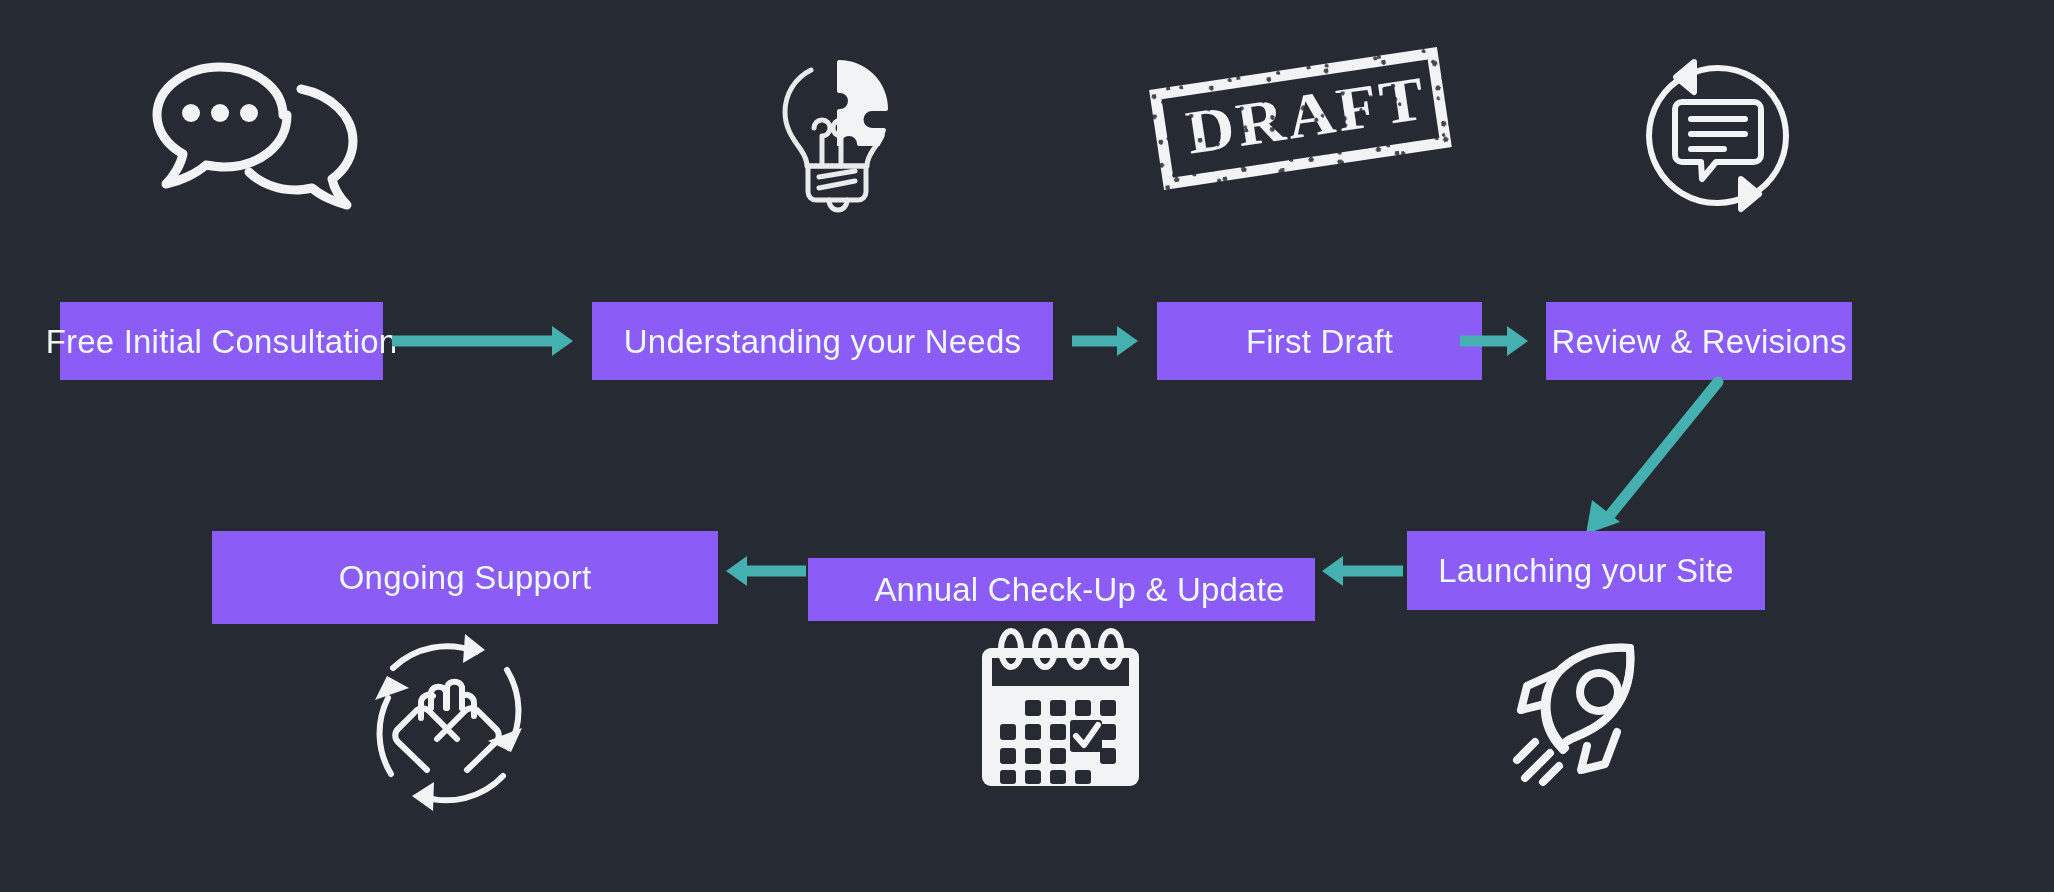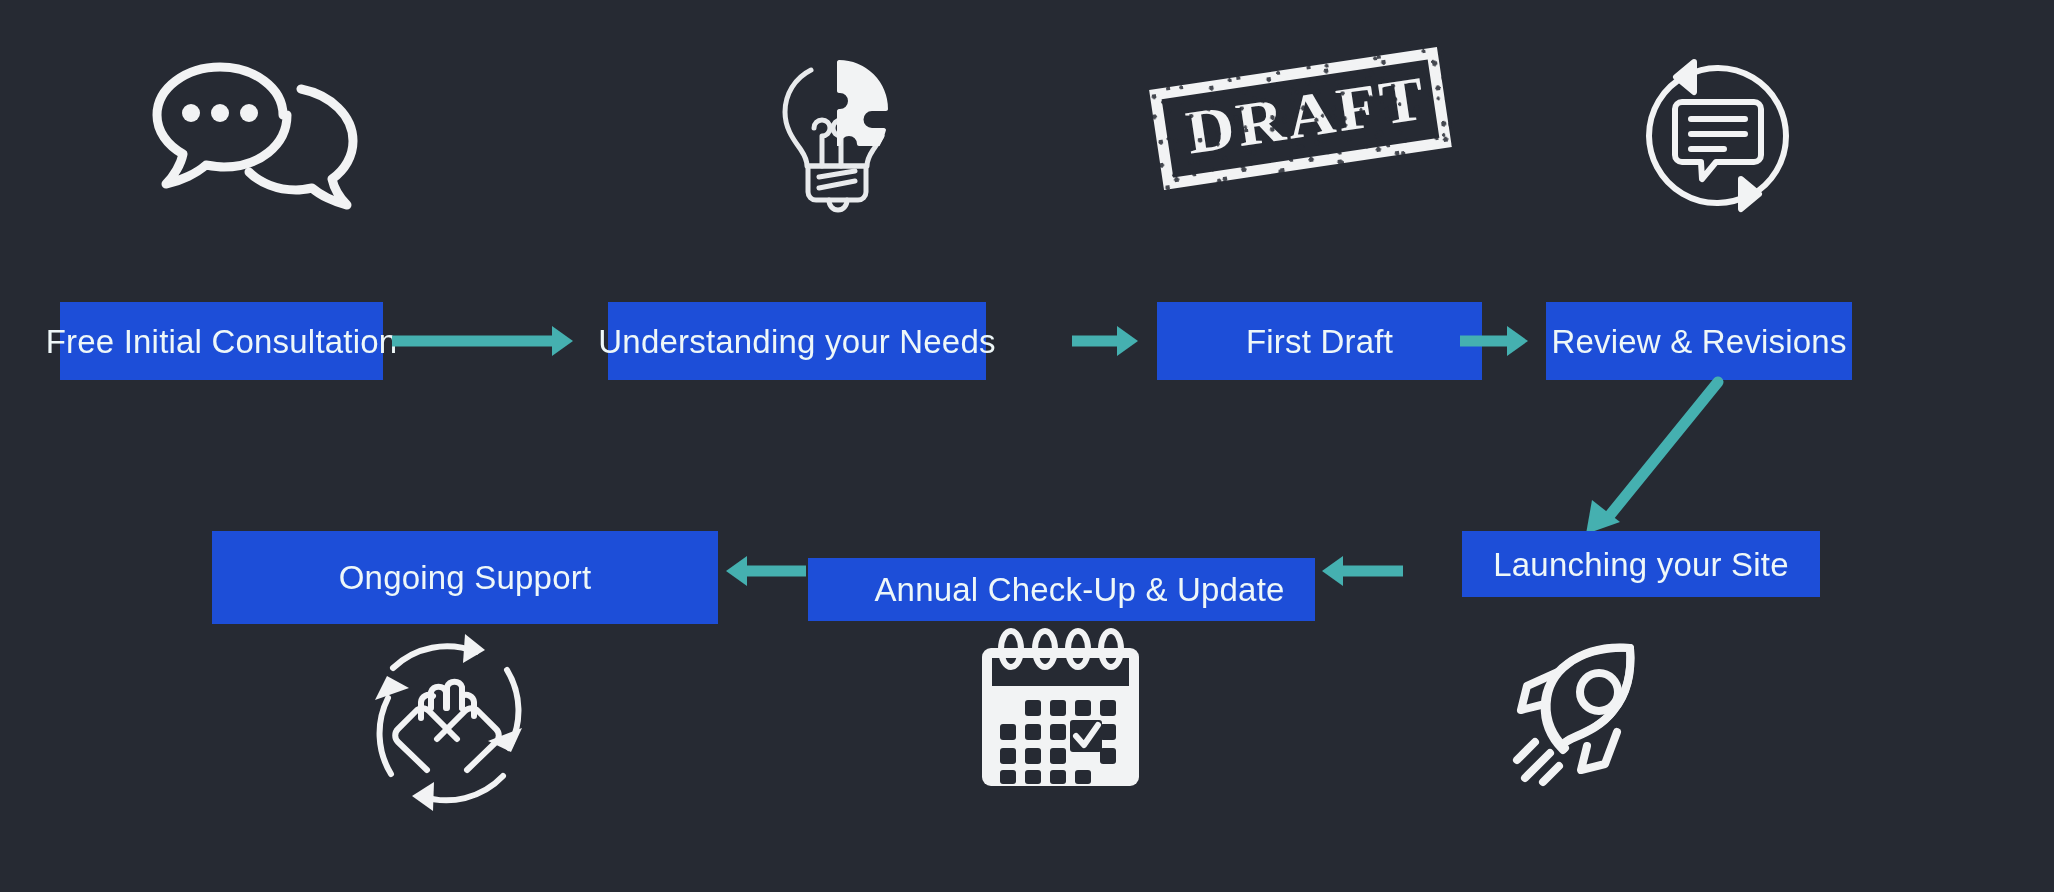--- a/index.html
+++ b/index.html
@@ -12,21 +12,21 @@
     width: 2054px;
     height: 892px;
     background: #262a33;
     overflow: hidden;
     font-family: "Liberation Sans", sans-serif;
   }
 
   
   .pbox {
     position: absolute;
-    background: #1d4ed8;
+    background: #8b5cf6;
     display: flex;
     align-items: center;
     justify-content: center;
     box-sizing: border-box;
   }
   .pbox .plabel {
     color: #eef7f8;
     font-size: 33px;
     font-weight: 400;
     letter-spacing: 0.2px;
@@ -151,21 +151,21 @@
         <path d="M42 44h72a7 7 0 0 1 7 7v46a7 7 0 0 1 -7 7H76l-14 17 -1 -17H42a7 7 0 0 1 -7 -7V51a7 7 0 0 1 7 -7z"></path>
         <path d="M51 61h54M51 76h54M51 91h33"></path>
       </g>
     </svg>
   </div>
 
   <div class="pbox" style="left:60px; top:302px; width:323px; height:78px;">
     <span class="plabel">Free Initial Consultation</span>
   </div>
 
-  <div class="pbox" style="left:592px; top:302px; width:378px; height:78px;margin-left:16px;">
+  <div class="pbox" style="left:592px; top:302px; width:461px; height:78px;">
     <span class="plabel">Understanding your Needs</span>
   </div>
 
   <div class="pbox" style="left:1157px; top:302px; width:325px; height:78px;">
     <span class="plabel">First Draft</span>
   </div>
 
   <div class="pbox" style="left:1546px; top:302px; width:306px; height:78px;">
     <span class="plabel">Review &amp; Revisions</span>
   </div>
@@ -199,21 +199,21 @@
   </div>
 
   <div class="pbox" style="left:212px; top:531px; width:506px; height:93px;justify-content:center;">
     <span class="plabel">Ongoing Support</span>
   </div>
 
   <div class="pbox" style="left:808px; top:558px; width:507px; height:63px;padding-left:36px;">
     <span class="plabel">Annual Check-Up &amp; Update</span>
   </div>
 
-  <div class="pbox" style="left:1462px; top:531px; width:358px; height:66px;text-align:right;">
+  <div class="pbox" style="left:1407px; top:531px; width:358px; height:79px;text-align:right;">
     <span class="plabel">Launching your Site</span>
   </div>
 
   <div class="arrow" style="left:1318px; top:555px; width:85px; height:32px;">
     <svg width="85" height="32" viewBox="0 0 85 32">
       <path d="M85 16H20" stroke="#45b0b0" stroke-width="11" fill="none"></path>
       <path d="M25 1L4 16l21 15z" fill="#45b0b0"></path>
     </svg>
   </div>
 

